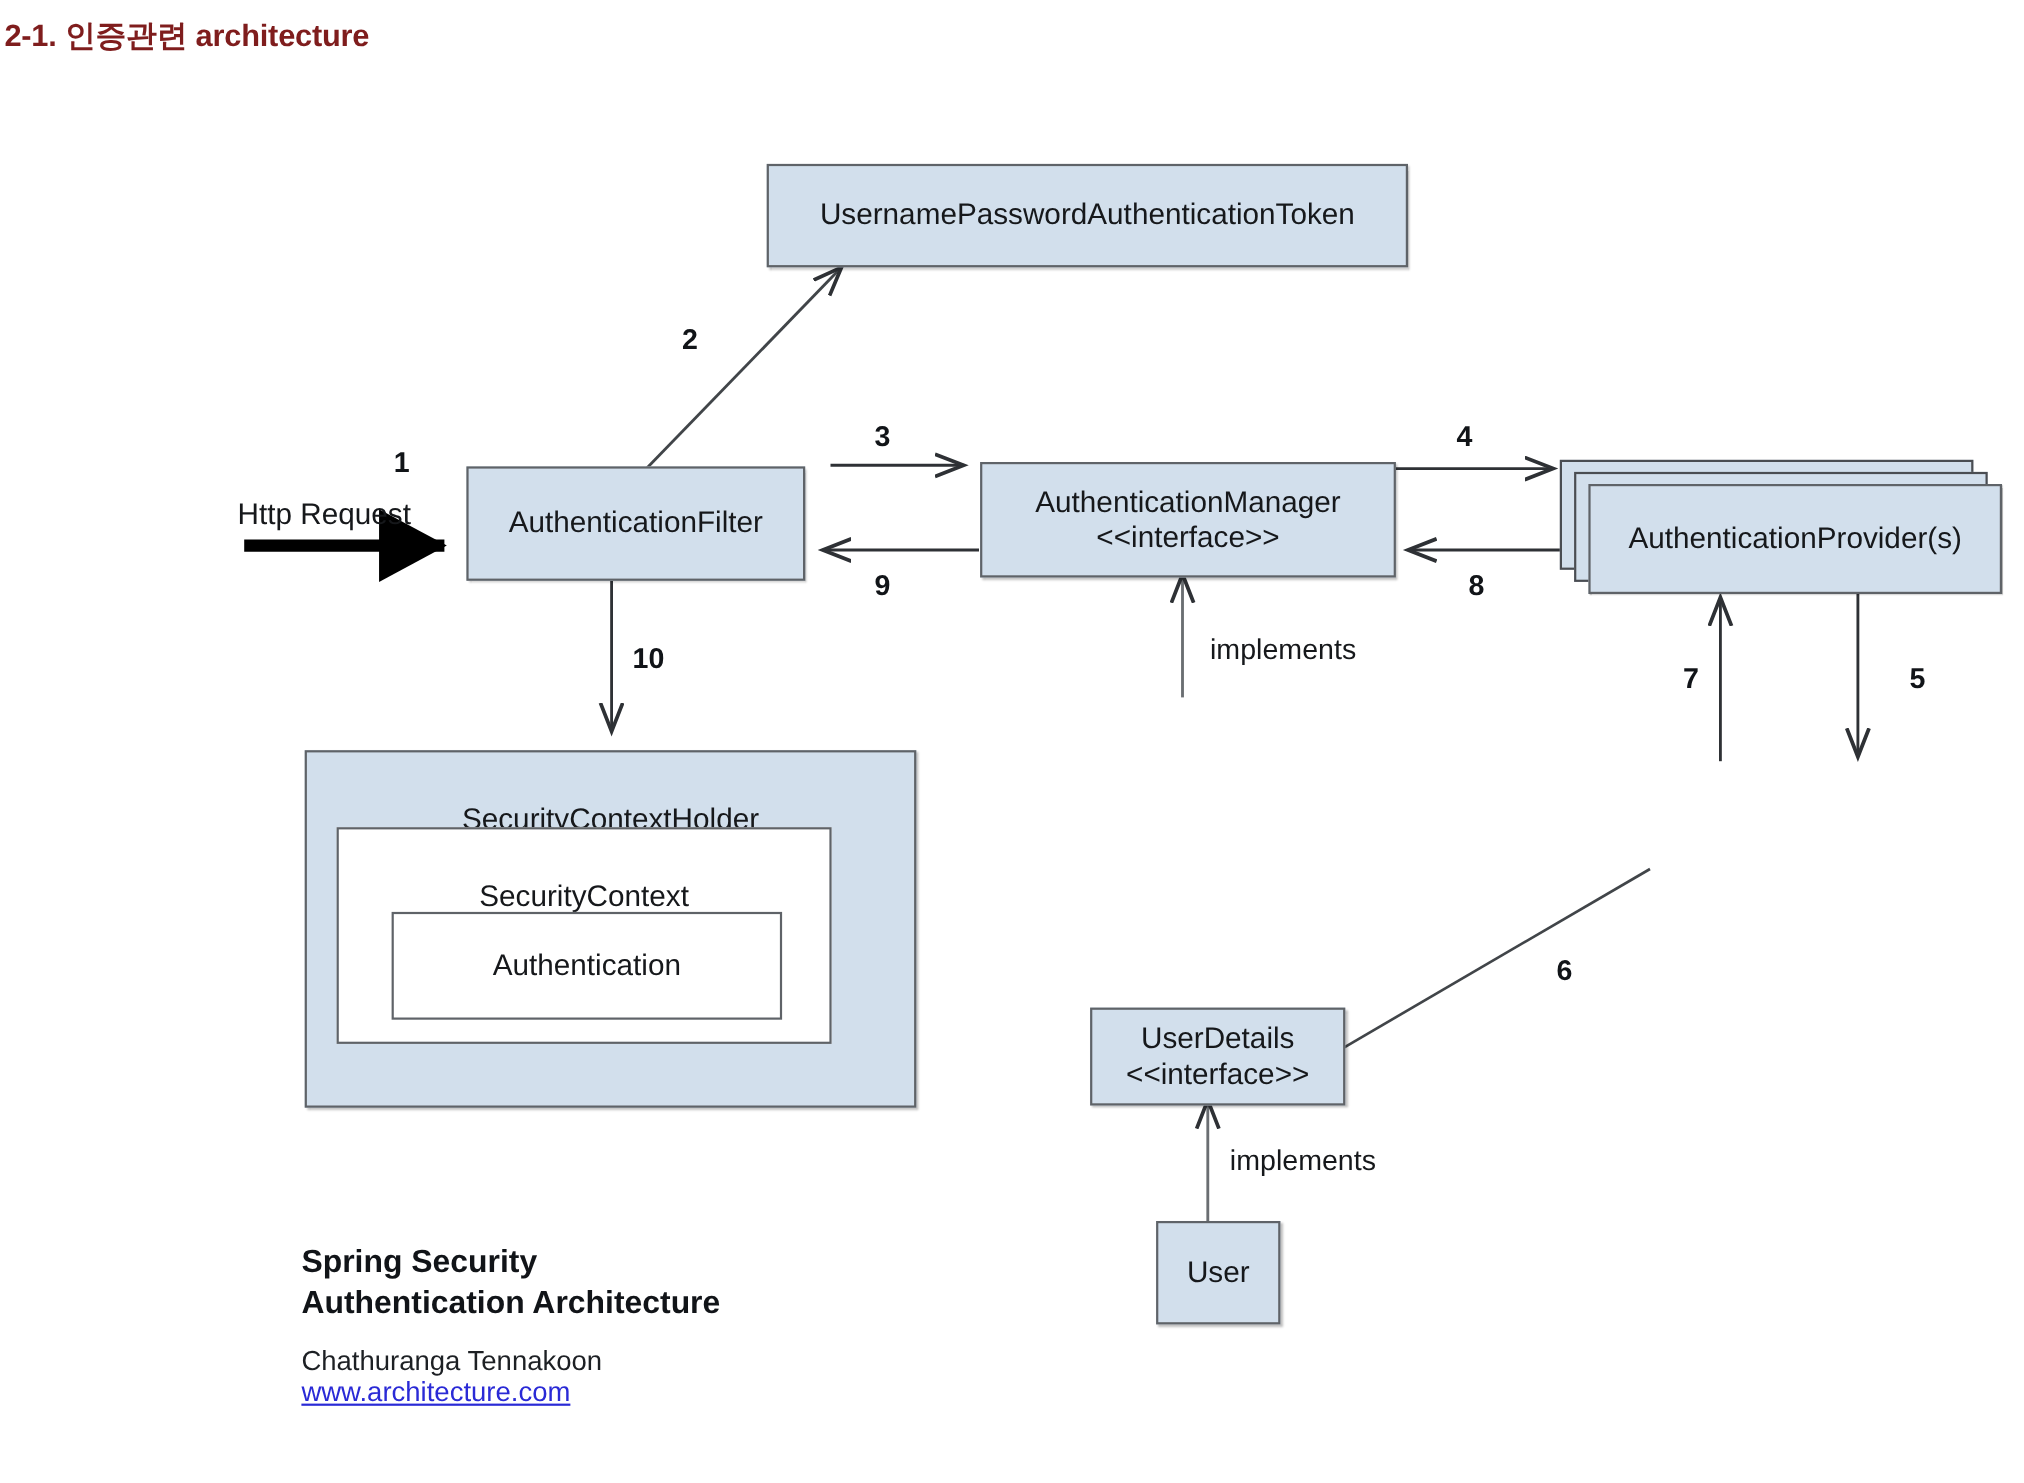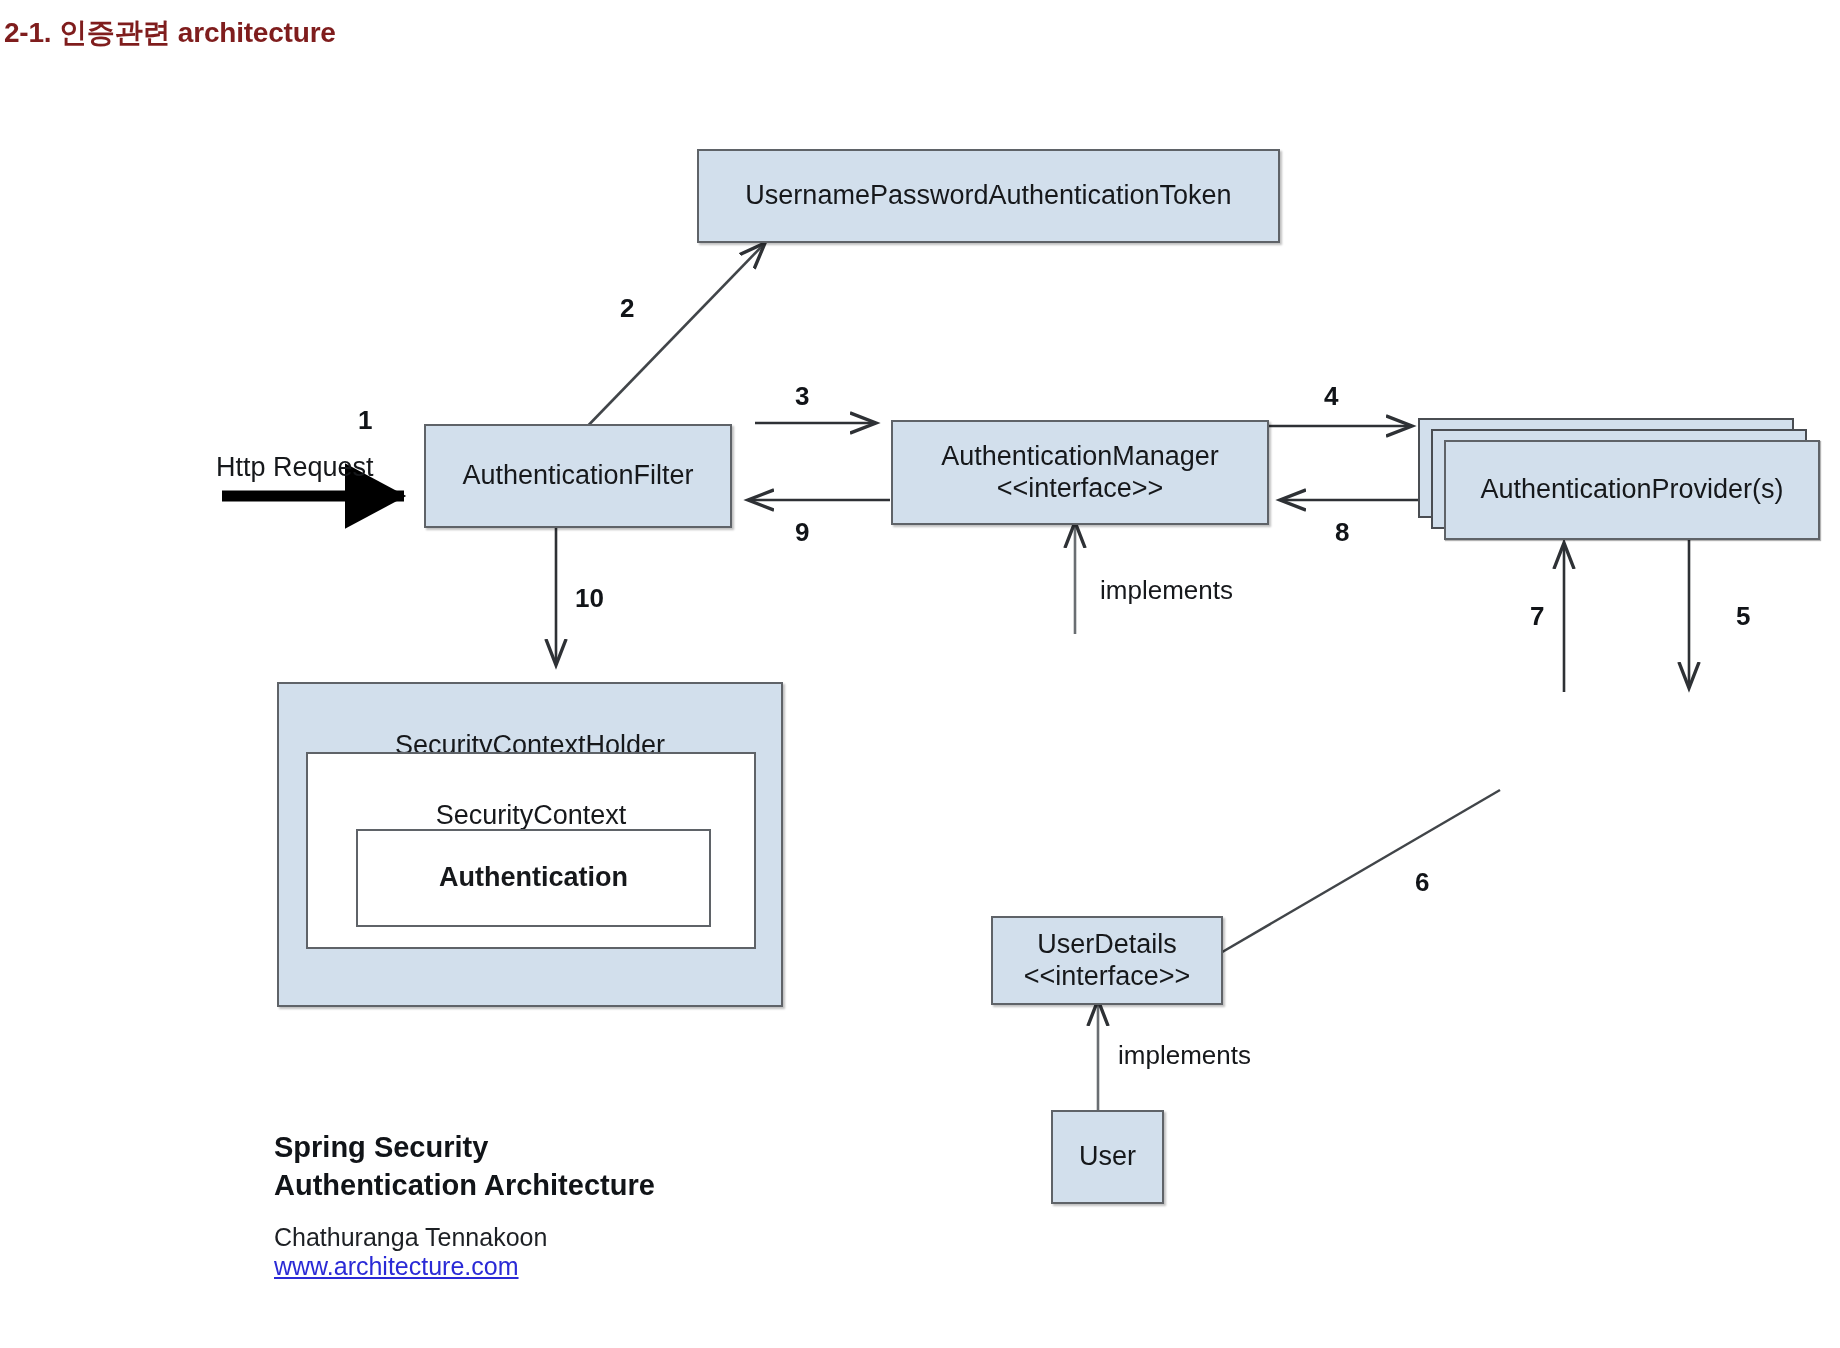--- a/index.html
+++ b/index.html
@@ -183,28 +183,28 @@
     <div class="node plain-edge" style="left:26px; top:22px; width:376px; height:100px;">AuthenticationProvider(s)</div>
   </div>
 
 
 
   <div class="node" style="left:991px; top:916px; width:232px; height:89px;">UserDetails
 &lt;&lt;interface&gt;&gt;</div>
 
   <div class="node" style="left:1051px; top:1110px; width:113px; height:94px;">User</div>
 
-  <div class="node nested-outer" style="left:277px; top:682px; width:506px; height:325px;">
+  <div class="node nested-outer" style="left:277px; top:682px; width:556px; height:325px;">
     <div class="nested-label">SecurityContextHolder</div>
 
     <div class="nested-inner" style="left:27px; top:68px; width:450px; height:197px;">
       <div class="nested-label">SecurityContext</div>
 
       <div class="nested-inner" style="left:48px; top:75px; width:355px; height:98px; display:flex; align-items:center; justify-content:center;">
-        <span style="font-size:27px;color:#16181b;font-weight:bold;">Authentication</span>
+        <span style="font-size:27px;color:#16181b;">Authentication</span>
       </div>
     </div>
   </div>
 
   <div class="flow-label" style="left:216px; top:452px;">Http Request</div>
 
   <div class="edge-label" style="left:1100px; top:575px;">implements</div>
 
   <div class="edge-label" style="left:1118px; top:1040px;">implements</div>
 

